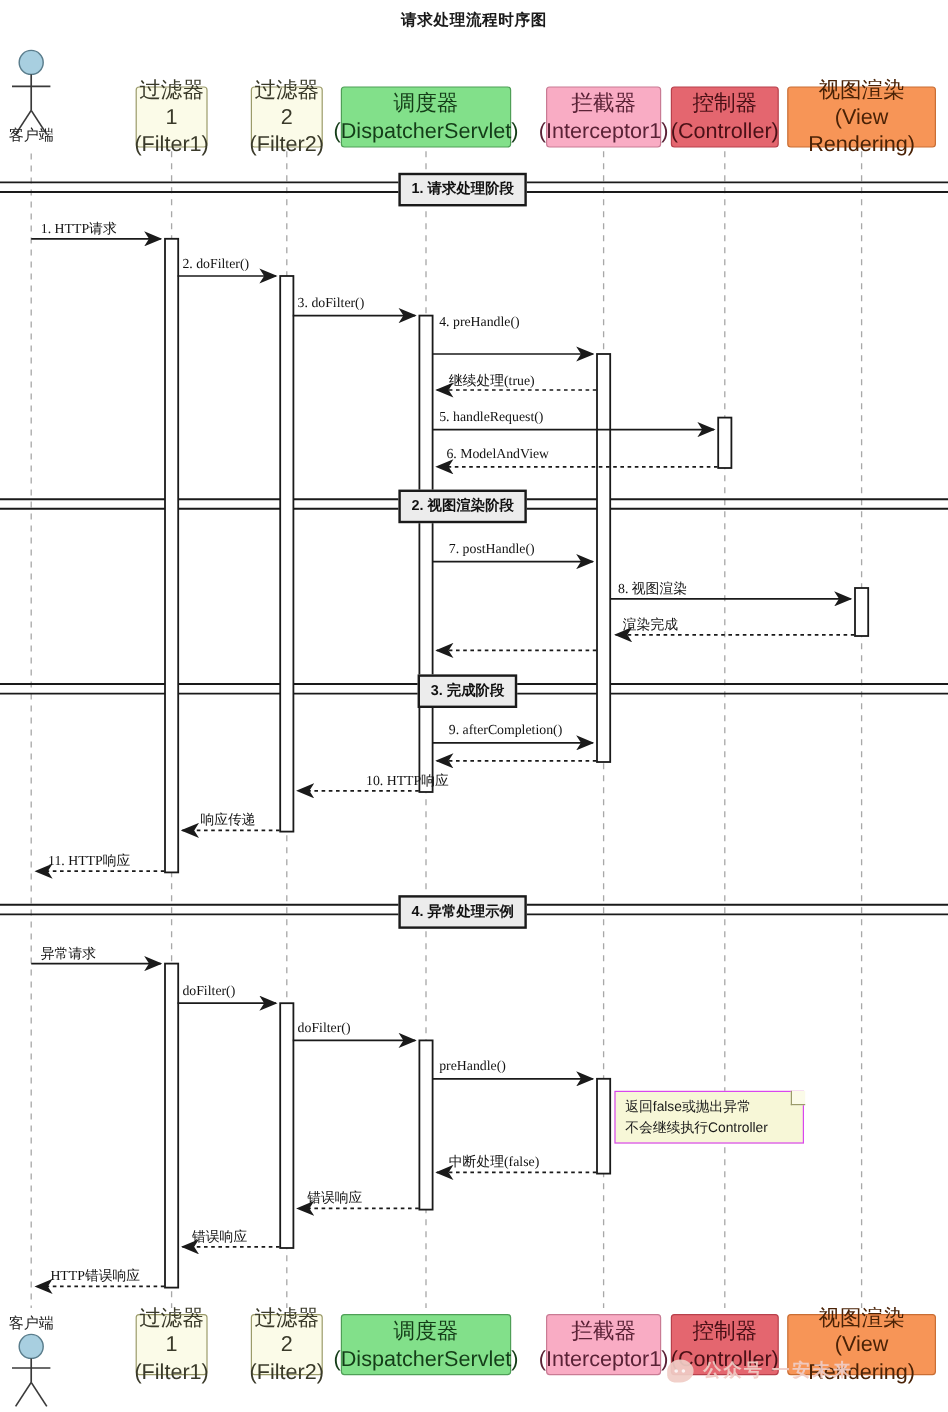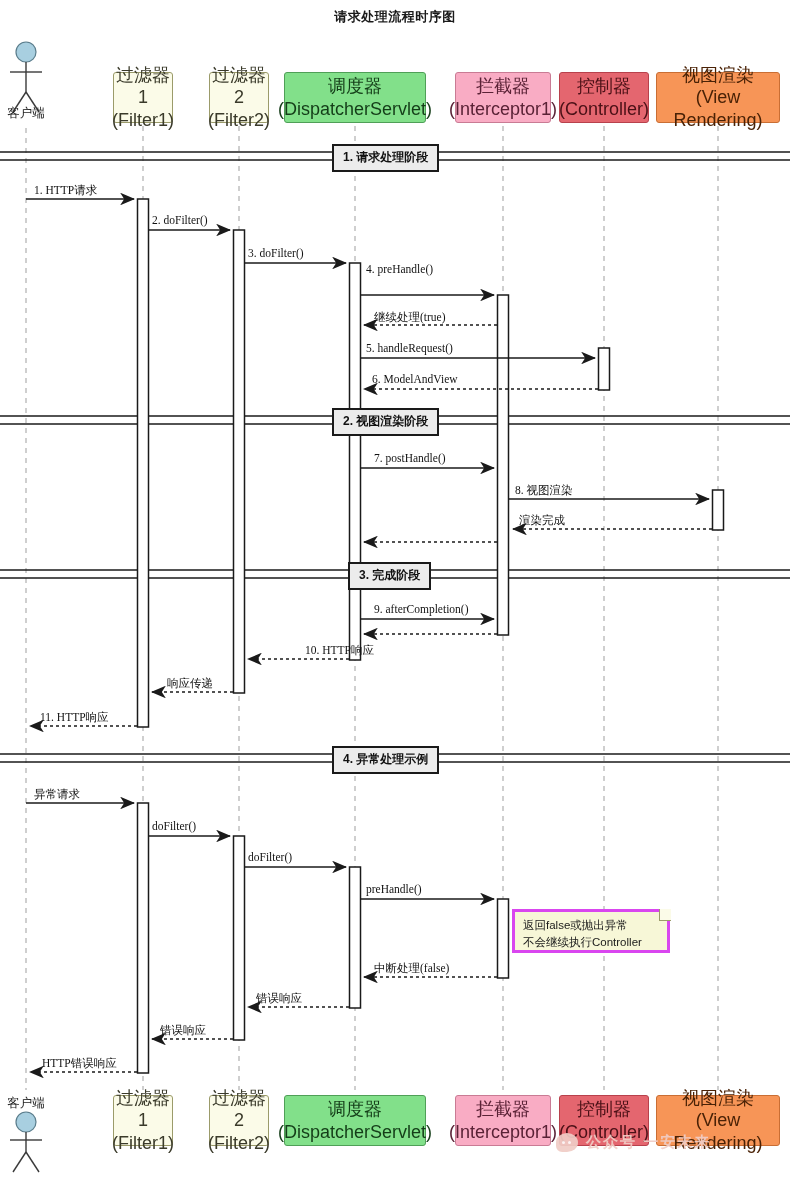--- a/index.html
+++ b/index.html
@@ -17,21 +17,21 @@
     position:absolute;box-sizing:border-box;border:1px solid #8a8a5a;
     border-radius:3px;display:flex;flex-direction:column;align-items:center;
     justify-content:center;font-size:18px;line-height:1.25;text-align:center;
   }
   .pbox .l1{display:block;}
   .pbox .l2{display:block;}
   .actor-label{
     position:absolute;font-size:12.5px;color:#222;text-align:center;width:56px;
   }
   .note-box{
-    position:absolute;box-sizing:border-box;background:#f7f7d7;border:3px solid #d946ef;
+    position:absolute;box-sizing:border-box;background:#f7f7d7;border:1px solid #d946ef;
     font-size:11.5px;line-height:1.5;padding:5px 8px 4px 8px;color:#1a1a1a;
   }
   .note-fold{
     position:absolute;width:11px;height:11px;background:#fbfbe8;
     border-left:1px solid #9b9b6a;border-bottom:1px solid #9b9b6a;
   }
   .phase-label{
     position:absolute;box-sizing:border-box;background:#ececec;border:2px solid #1a1a1a;
     font-size:12px;font-weight:bold;color:#111;padding:3px 9px 4px 9px;
     white-space:nowrap;text-align:center;

